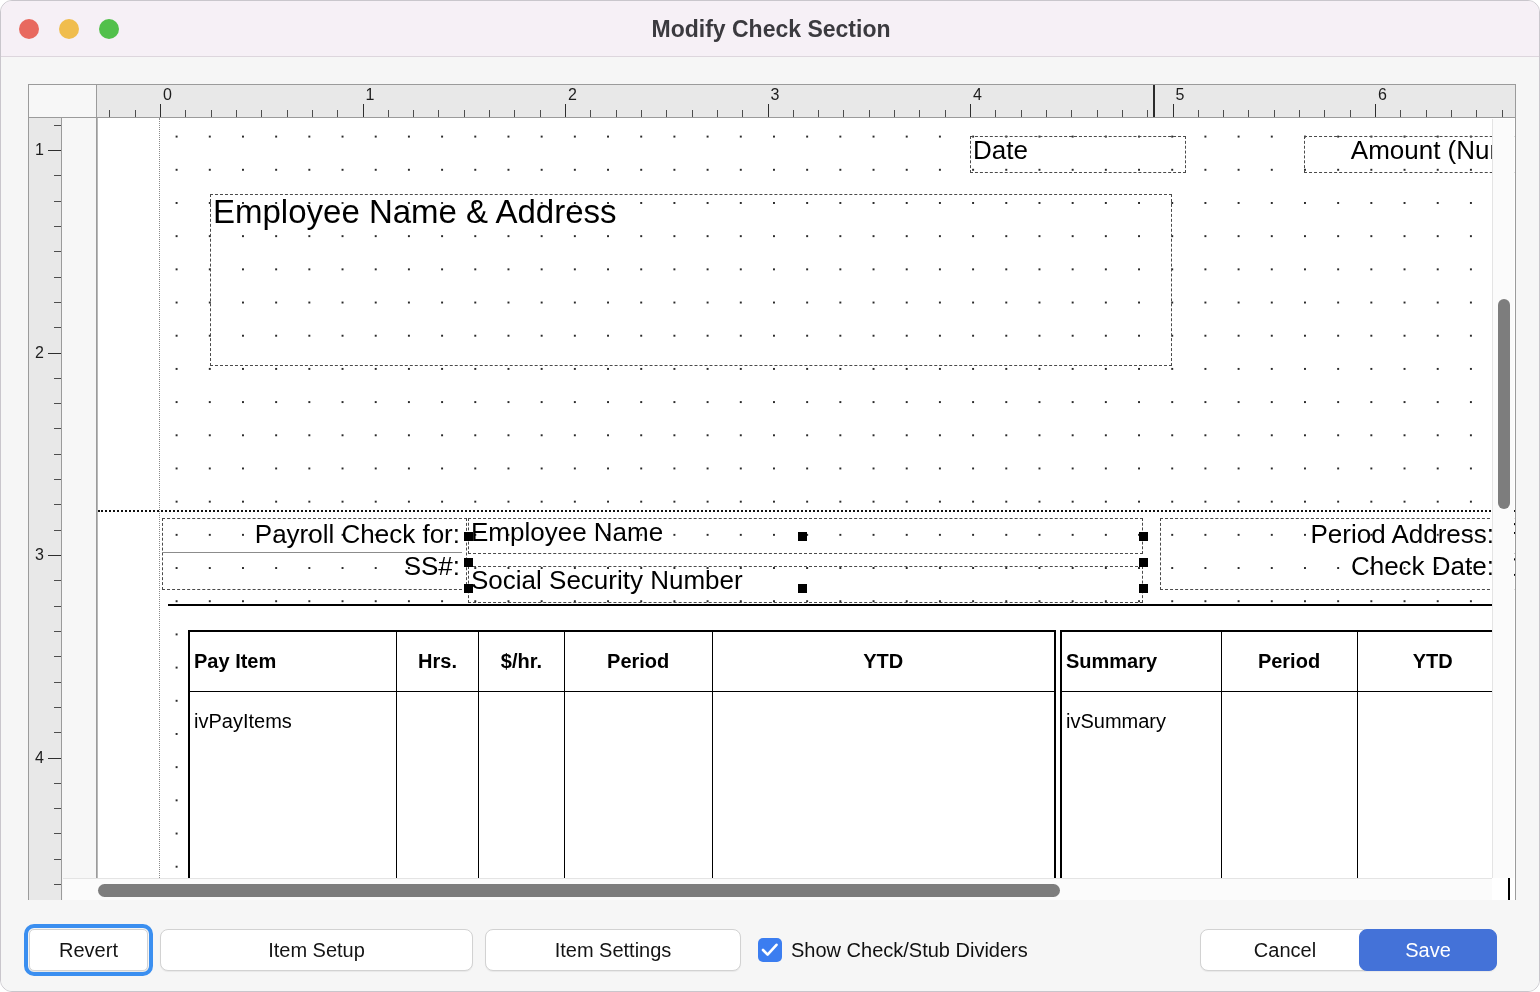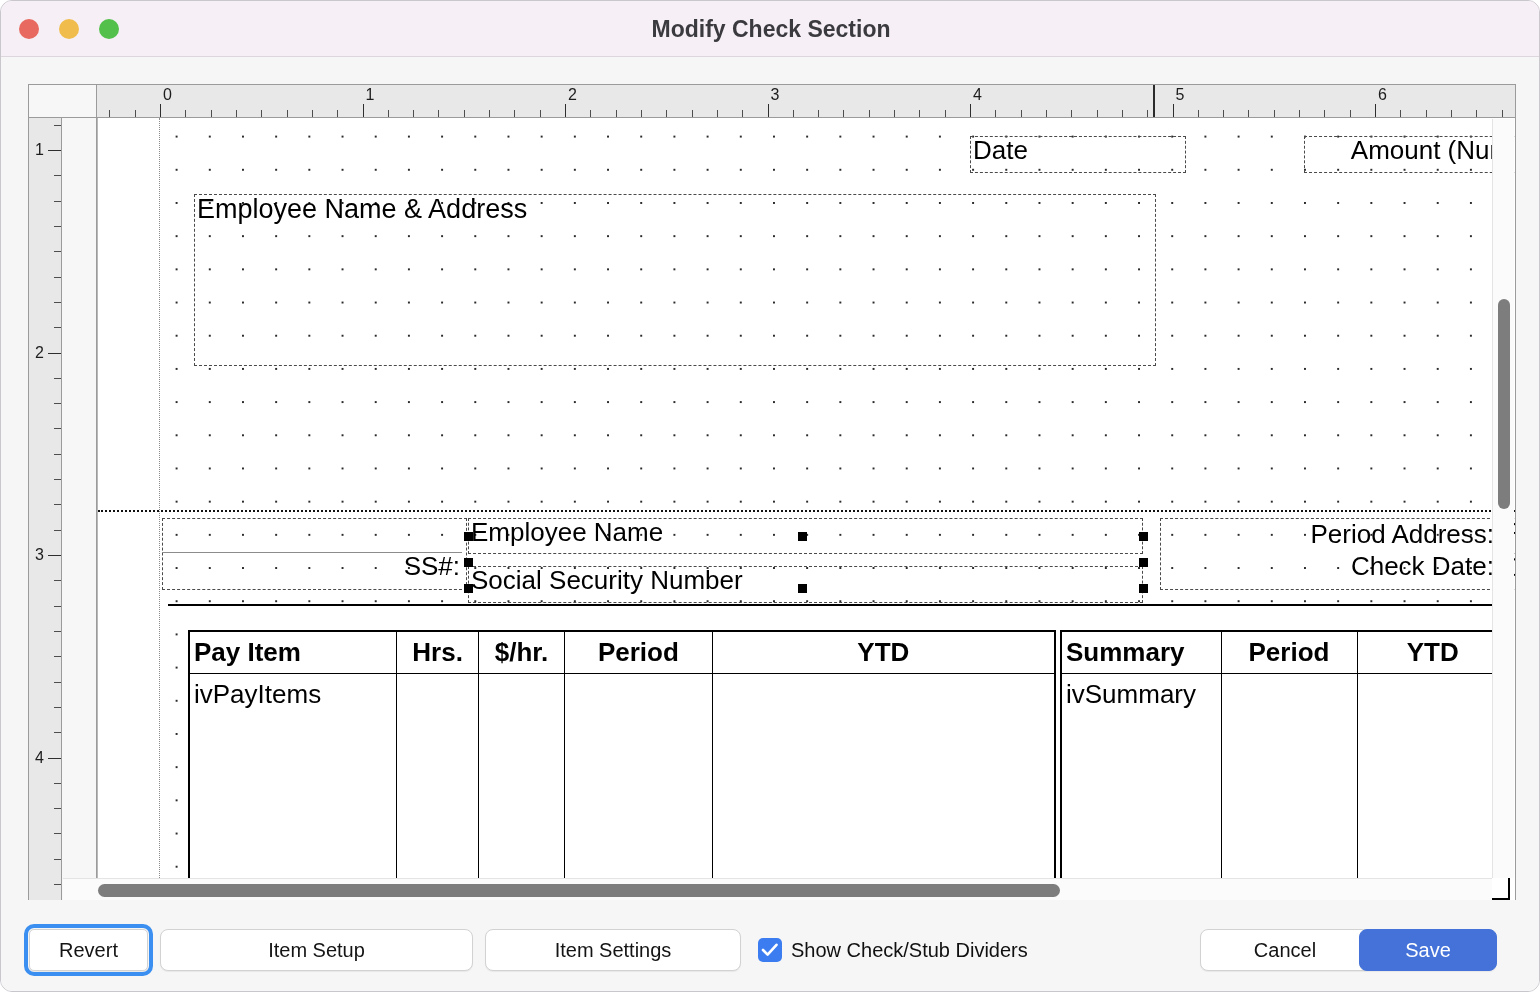--- a/index.html
+++ b/index.html
@@ -139,22 +139,22 @@
 
   
   .dtable {
     position: absolute;
     border: 2px solid #000;
     border-collapse: collapse;
     background: #fff;
   }
   .dtable td {
     border: 1px solid #000;
-    font-size: 26px;
-    padding: 5px 4px;
+    font-size: 20px;
+    padding: 18px 4px;
     vertical-align: top;
     height: 37px;
   }
   .dtable td.hdr { font-weight: bold; }
   .dtable td.ctr { text-align: center; }
 
   
   #vscroll-track {
     position: absolute; right: 1px; top: 34px; width: 22px; bottom: 23px;
     background: #fbfbfb; border-left: 1px solid #e4e4e4;
@@ -334,24 +334,25 @@
 
     <div id="canvas-clip">
       <div id="page">
         <div id="grid-dots"></div>
         <div id="margin-line"></div>
 
         <div class="fld" style="left:872px; top:18px; width:216px; height:37px;">Date</div>
 
         <div class="fld" style="left:1206px; top:18px; width:254px; height:37px; text-align:center;">Amount (Num</div>
 
-        <div class="fld" style="left:96px; top:76px; width:962px; height:172px; font-size:27px;">Employee Name &amp; Address</div>
+        <div class="fld" style="left:112px; top:76px; width:962px; height:172px; font-size:33px;">Employee Name &amp; Address</div>
 
         <div class="divider-dotted" style="top:392px;"></div>
 
+        <div class="fld noborder right" style="left:64px; top:403px; width:300px; height:36px;">Payroll Check for:</div>
 
         <div class="fld" style="left:64px; top:400px; width:305px; height:72px;"></div>
         <div class="rule-thin" style="left:64px; top:434px; width:300px;"></div>
         <div class="fld noborder right" style="left:64px; top:435px; width:300px; height:36px;">SS#:</div>
 
         <div class="fld" style="left:370px; top:400px; width:675px; height:36px; border-style:dashed;">Employee Name</div>
 
         <div class="fld" style="left:370px; top:448px; width:675px; height:37px; border-style:dashed;">Social Security Number</div>
         <div class="handle" style="left:366px; top:414px;"></div>
         <div class="handle" style="left:700px; top:414px;"></div>

